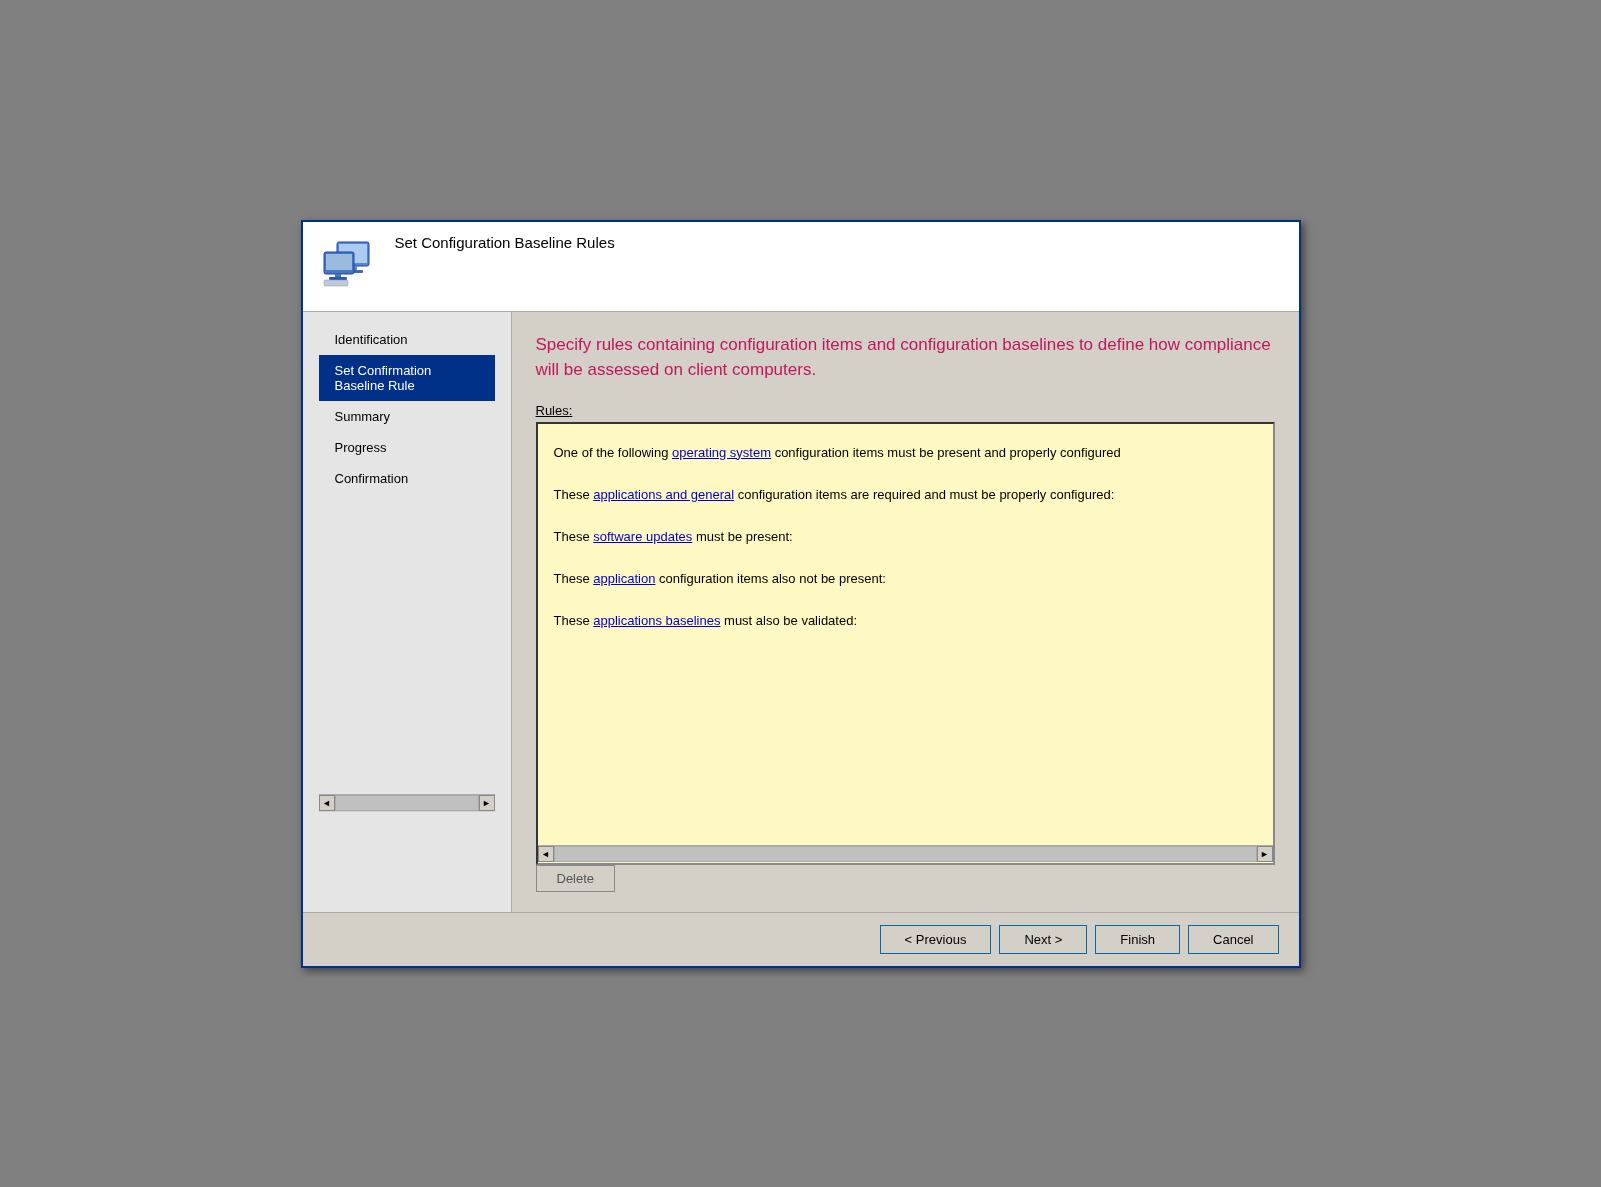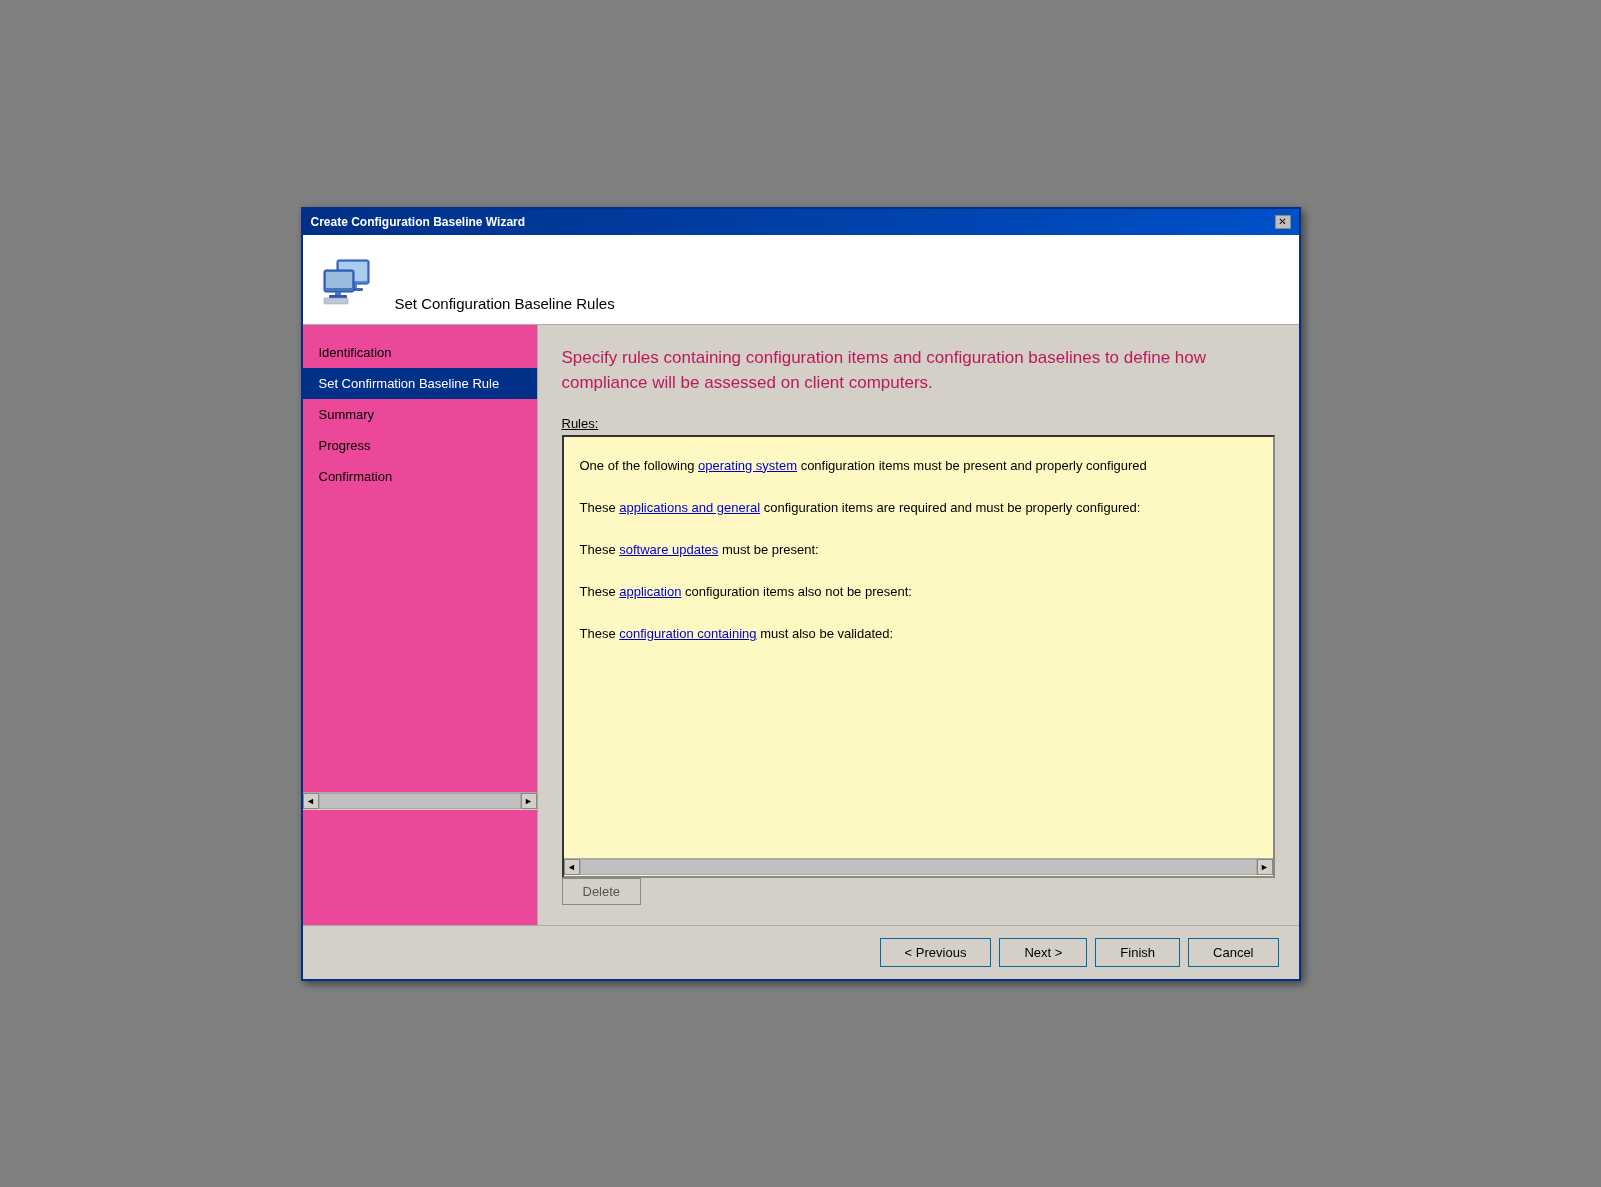--- a/index.html
+++ b/index.html
@@ -40,43 +40,43 @@
       align-items: center;
       justify-content: center;
       cursor: pointer;
       font-size: 10px;
       color: #000;
     }
     .header-area {
       background: white;
       padding: 12px 16px;
       display: flex;
-      align-items: flex-end;
+      align-items: flex-start;
       gap: 16px;
       border-bottom: 1px solid #aaa;
       min-height: 90px;
     }
     .header-icon {
       width: 60px;
       height: 60px;
       flex-shrink: 0;
     }
     .header-title {
       font-size: 15px;
       color: #000;
     }
     .content-area {
       display: flex;
       flex: 1;
       min-height: 600px;
     }
     .sidebar {
-      width: 235px;
-      background: #ec4899;
-      padding: 12px 0;
+      width: 209px;
+      background: #e5e5e5;
+      padding: 12px 16px;
       border-right: 1px solid #aaa;
       flex-shrink: 0;
     }
     .sidebar-item {
       padding: 8px 16px;
       cursor: pointer;
       color: #000;
       font-size: 13px;
     }
     .sidebar-item.active {
@@ -182,24 +182,20 @@
       margin-top: auto;
       background: #d4d0c8;
     }
     
   </style>
 </head>
 <body>
 
 <div class="dialog">
 
-  <div class="title-bar">
-    <span class="title-bar-text">Create Configuration Baseline Wizard</span>
-    <div class="title-bar-close">✕</div>
-  </div>
 
   <div class="header-area">
     <div class="header-icon">
       <svg width="60" height="60" viewBox="0 0 60 60" xmlns="http://www.w3.org/2000/svg">
 
         <rect x="18" y="8" width="32" height="24" rx="2" fill="#5588cc" stroke="#2244aa" stroke-width="1"></rect>
         <rect x="20" y="10" width="28" height="19" fill="#aaccee"></rect>
         <rect x="30" y="32" width="8" height="5" fill="#5588cc"></rect>
         <rect x="24" y="36" width="20" height="3" rx="1" fill="#4466aa"></rect>
 
@@ -250,21 +246,21 @@
 
         <div class="rule-line">
           <span>These </span><a class="rule-link">software updates</a><span> must be present:</span>
         </div>
 
         <div class="rule-line">
           <span>These </span><a class="rule-link">application</a><span> configuration items also not be present:</span>
         </div>
 
         <div class="rule-line">
-          <span>These </span><a class="rule-link">configuration containing</a><span> must also be validated:</span>
+          <span>These </span><a class="rule-link">applications baselines</a><span> must also be validated:</span>
         </div>
 
         <div class="scrollbar-bottom" style="position: absolute; bottom: 0; left: 0; right: 0;">
           <div class="scroll-arrow">◄</div>
           <div class="scroll-track"></div>
           <div class="scroll-arrow">►</div>
         </div>
       </div>
 
       <button class="delete-btn">Delete</button>

